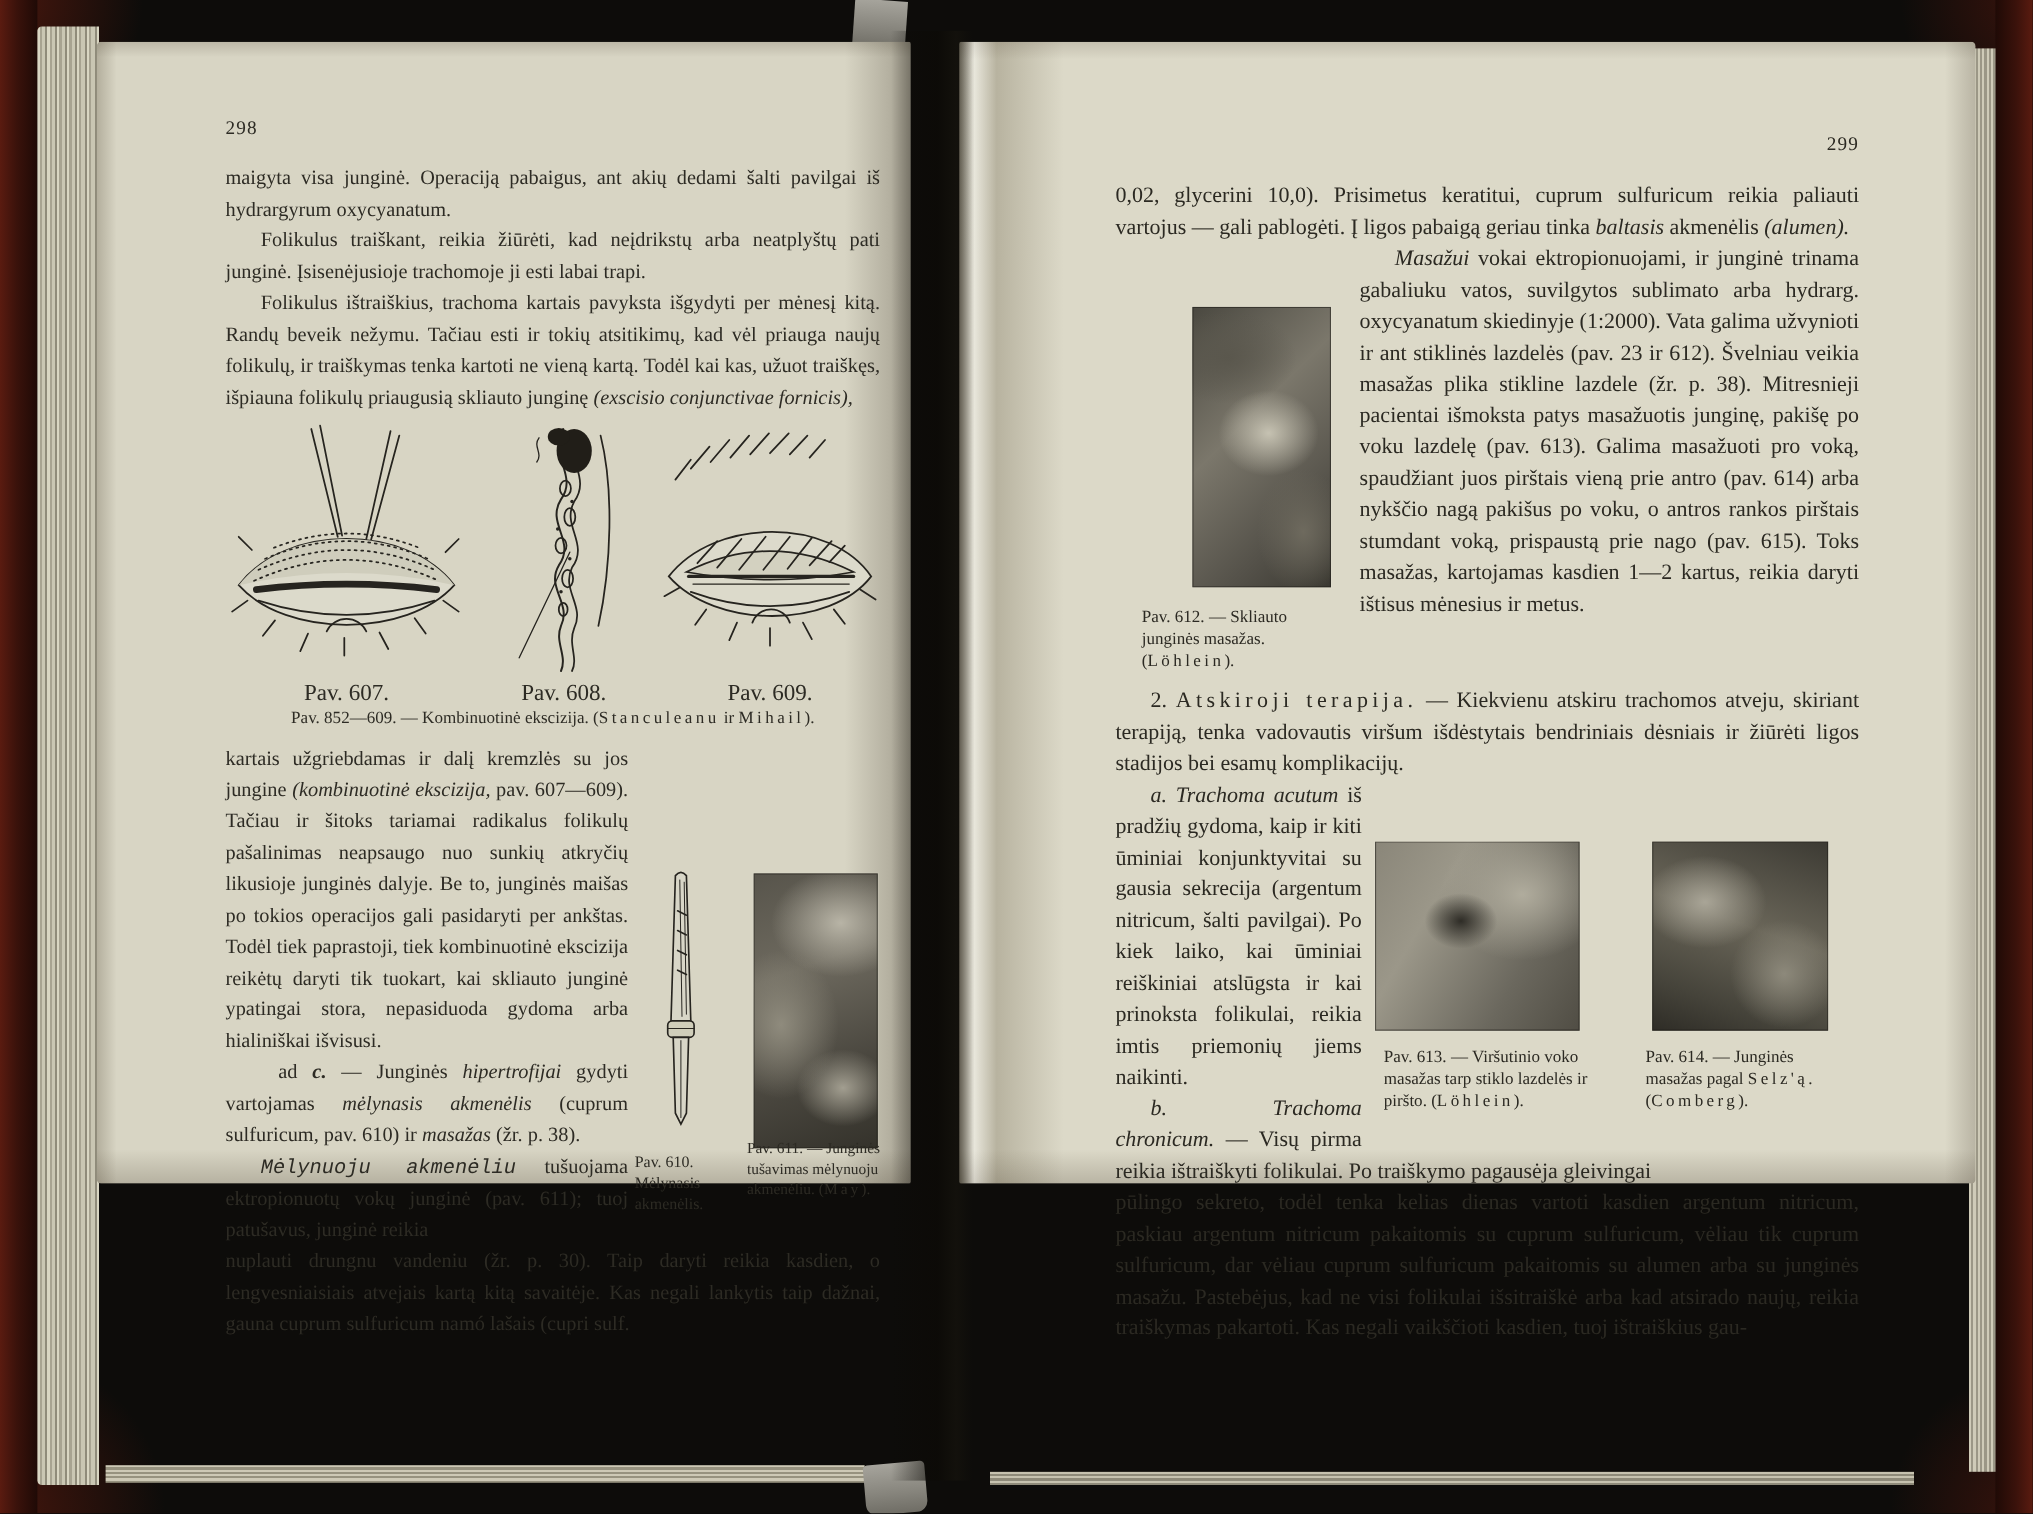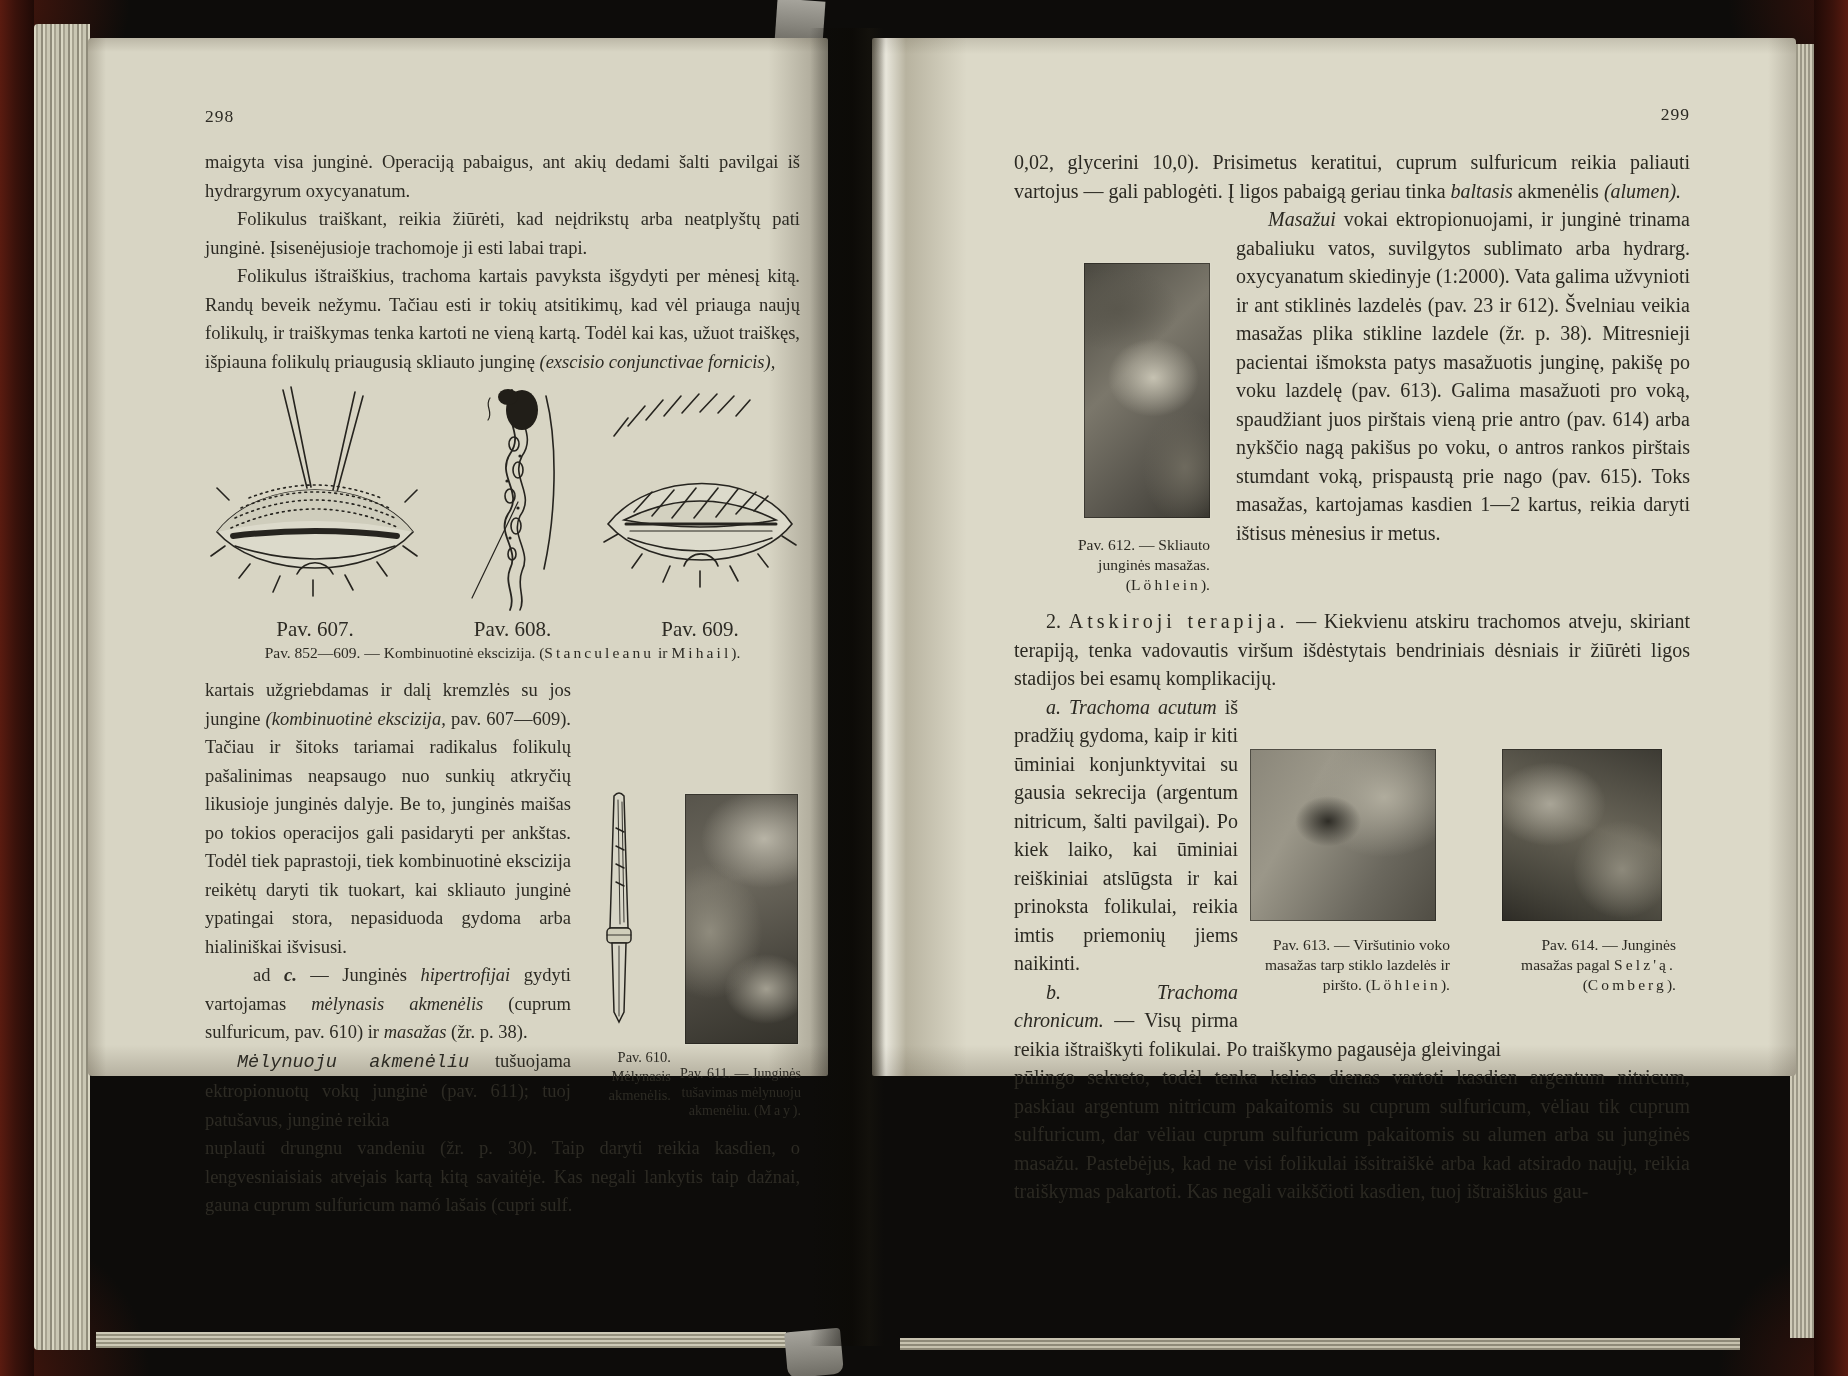--- a/index.html
+++ b/index.html
@@ -37,41 +37,41 @@
   .lp-content{position:absolute;left:117px;top:0;width:595px;font:18.5px/28.5px "Liberation Serif","DejaVu Serif",serif;color:#2d2b24;text-align:justify;}
   .rp-content{position:absolute;left:142px;top:0;width:676px;font:20px/28.5px "Liberation Serif","DejaVu Serif",serif;color:#2b2922;text-align:justify;}
   .para{margin:0;}
   .ind{text-indent:32px;}
   .ind2{text-indent:48px;}
   .noind{text-indent:0;}
   .mt18{margin-top:18px;}
   .mt20{margin-top:20px;}
   .pagenum{font-size:17.5px;line-height:28px;letter-spacing:1px;}
   .pn-l{margin-top:64px;text-align:left;}
-  .pn-r{margin-top:62px;text-align:right;}
+  .pn-r{margin-top:78px;text-align:right;}
 
   .fig-row{display:flex;justify-content:space-between;margin-top:8px;height:232px;align-items:flex-end;}
   .fig-row svg{display:block;}
   .figcap-row{display:flex;justify-content:space-between;font-size:21px;line-height:22px;margin-top:2px;}
   .figcap-row span{display:block;text-align:center;}
   .w607{width:220px;}.w608{width:105px;}.w609{width:200px;}
   .groupcap{margin:2px 0 12px;font-size:15.5px;line-height:22px;text-align:center;text-indent:0;}
 
   .flow{display:flow-root;}
   .lp-figbox{float:right;width:215px;height:322px;margin:112px 0 6px 14px;position:relative;}
   .stick-svg{position:absolute;left:6px;top:0;}
   .photo{position:absolute;box-shadow:inset 0 0 0 1px rgba(30,28,22,.55), 0 0 0 1px rgba(255,255,255,.07);}
   .photo-611{left:100px;top:6px;width:113px;height:250px;background:
     radial-gradient(90px 70px at 70% 18%, #b8b4a6, transparent 70%),
     radial-gradient(70px 90px at 22% 55%, #8f8b7d 0%, transparent 75%),
     radial-gradient(60px 50px at 72% 78%, #a29e90, transparent 70%),
     linear-gradient(160deg, #57544b 0%, #6e6a5f 35%, #4a473f 70%, #34322b 100%);}
-  .smallcap{position:absolute;font-size:14.5px;line-height:19px;text-align:right;text-indent:0;}
+  .smallcap{position:absolute;font-size:14.5px;line-height:19px;text-align:left;text-indent:0;}
   .cap610{left:-8px;top:260px;width:94px;}
-  .cap611{left:94px;top:277px;width:122px;font-size:14px;line-height:18.5px;}
+  .cap611{left:94px;top:248px;width:122px;font-size:14px;line-height:18.5px;}
 
   .rp-figbox612{float:left;width:196px;height:340px;margin:58px 26px 4px 0;position:relative;}
   .photo-612{left:70px;top:0;width:126px;height:255px;background:
     radial-gradient(70px 60px at 55% 45%, #c6c2b2, transparent 65%),
     radial-gradient(90px 60px at 25% 18%, #5a574d, transparent 70%),
     radial-gradient(60px 80px at 80% 80%, #6e6a5e, transparent 70%),
     linear-gradient(135deg, #4a4840 0%, #7b776b 40%, #55524a 75%, #3a3831 100%);}
   .cap612{left:24px;top:272px;width:172px;font-size:15.5px;line-height:20px;}
 
   .rp-figbox634{float:right;width:440px;height:278px;margin:56px 0 6px 12px;position:relative;}

